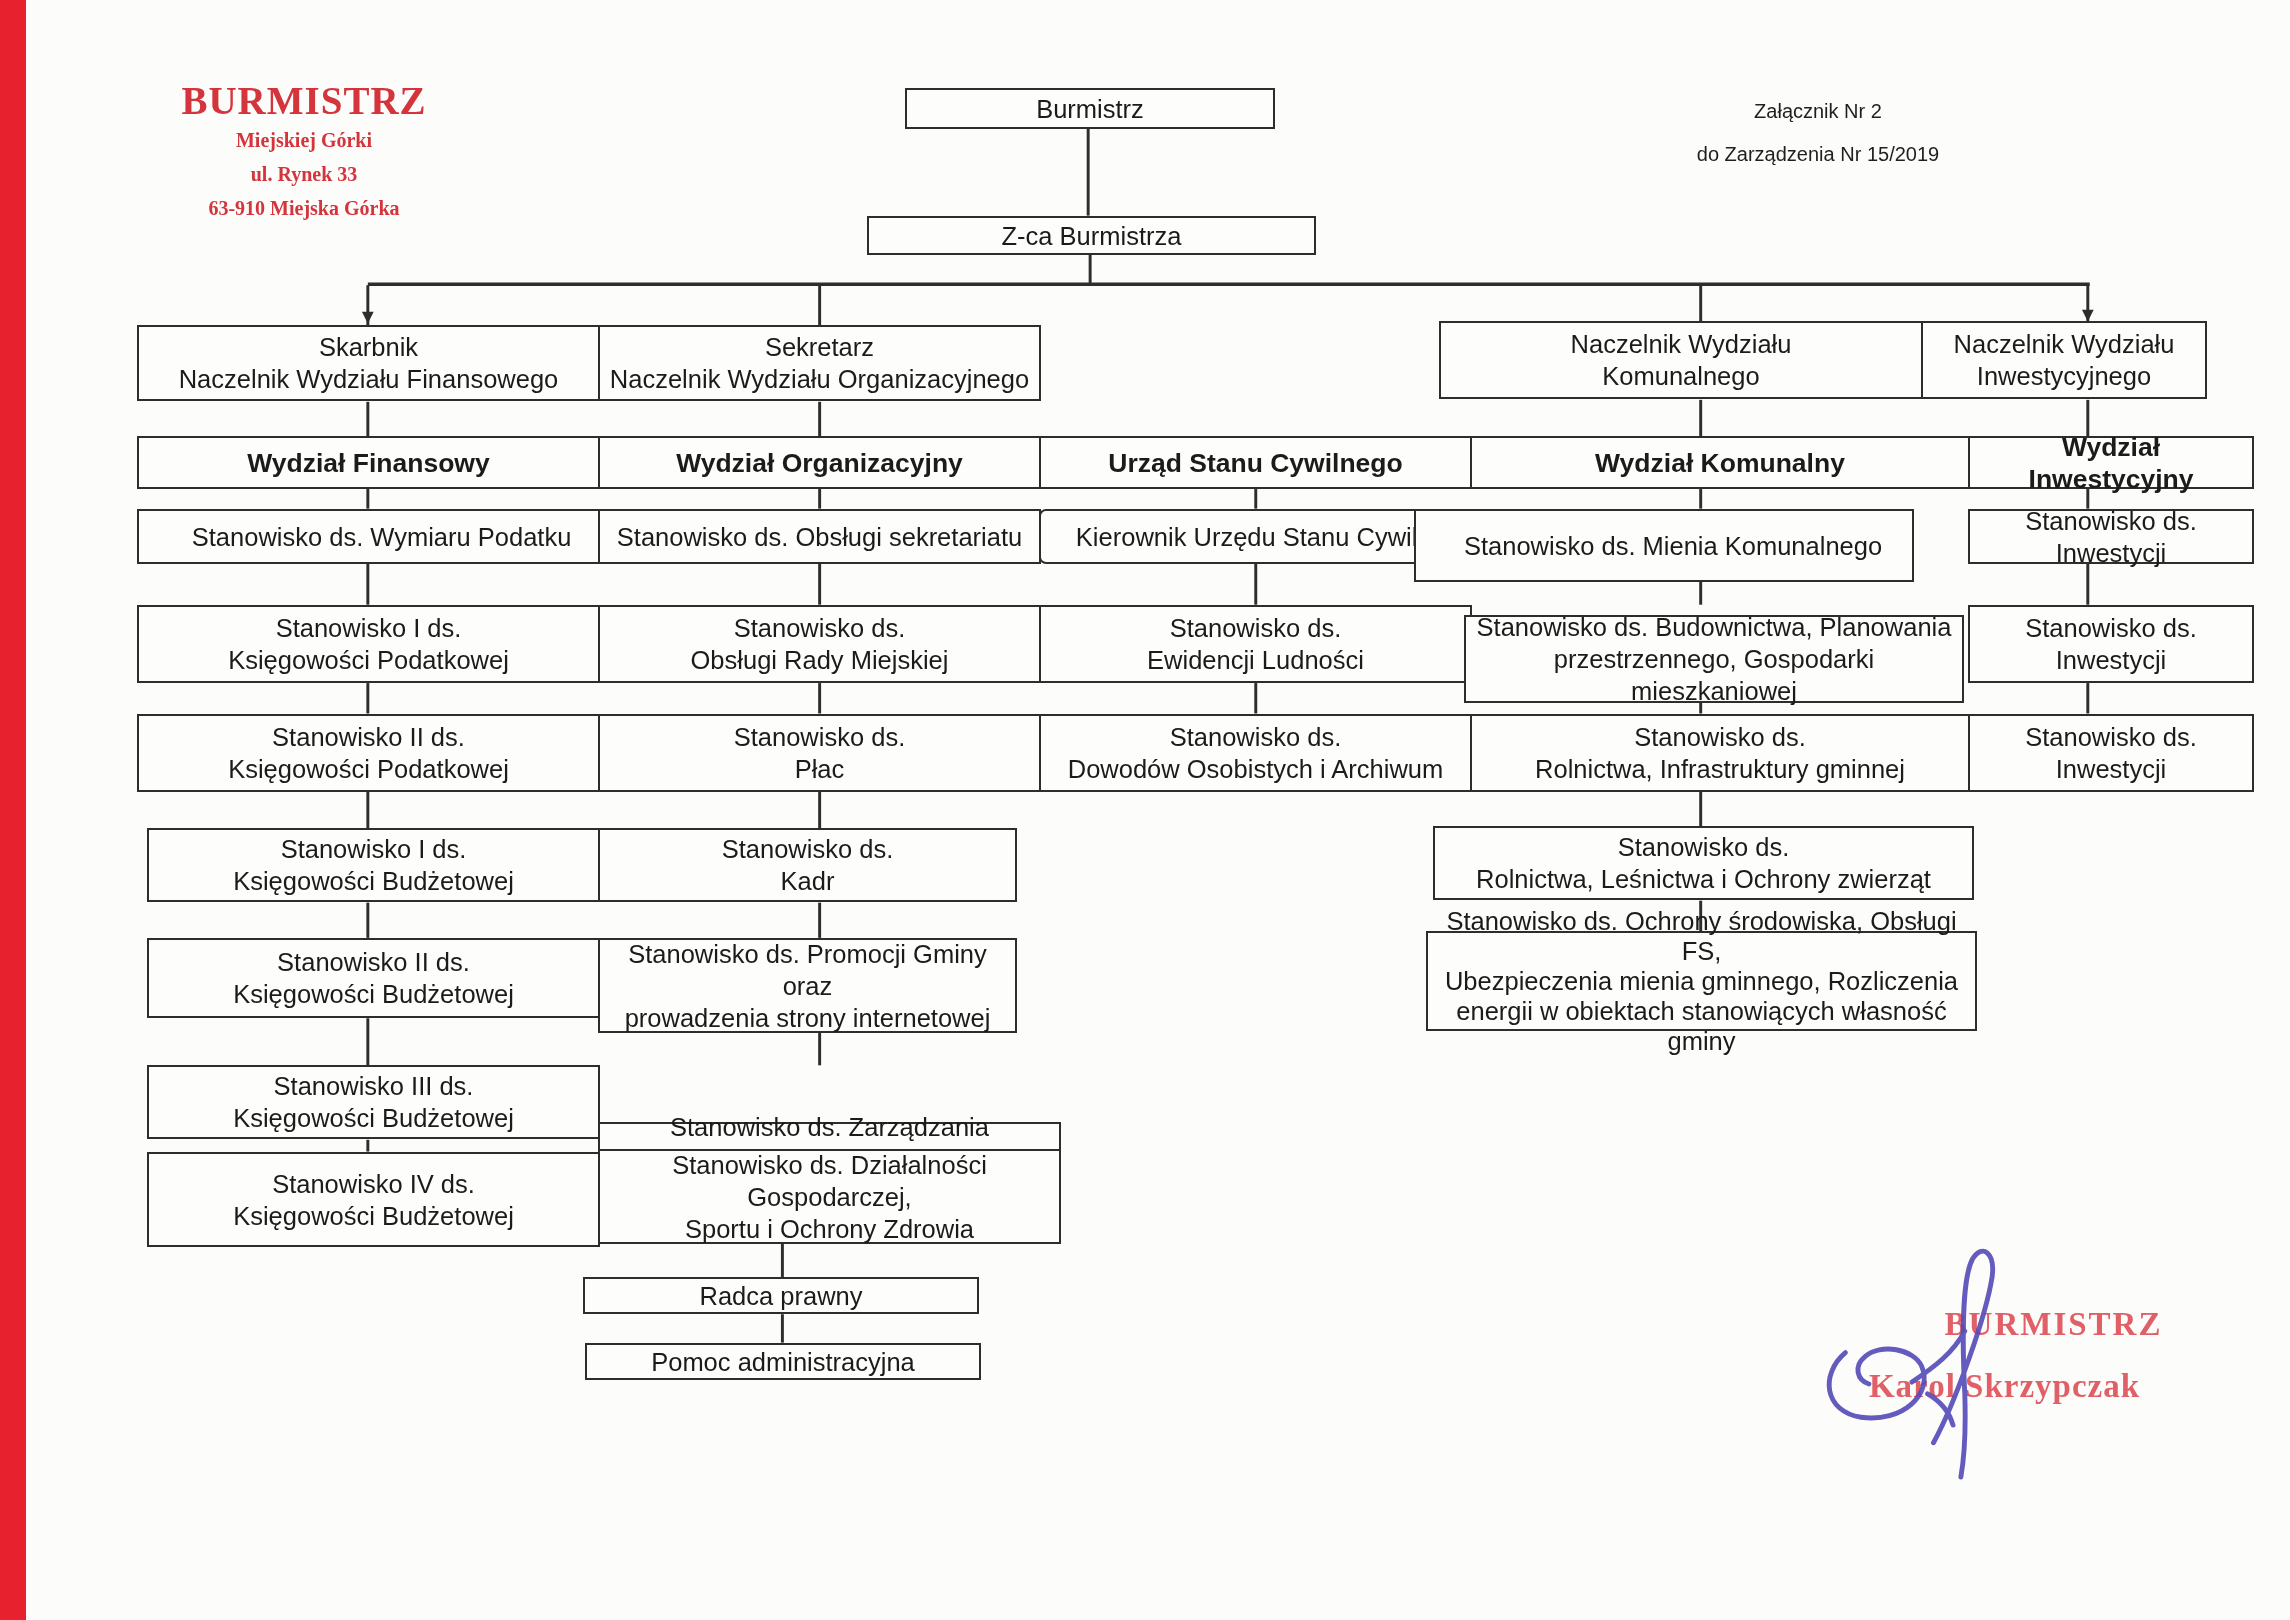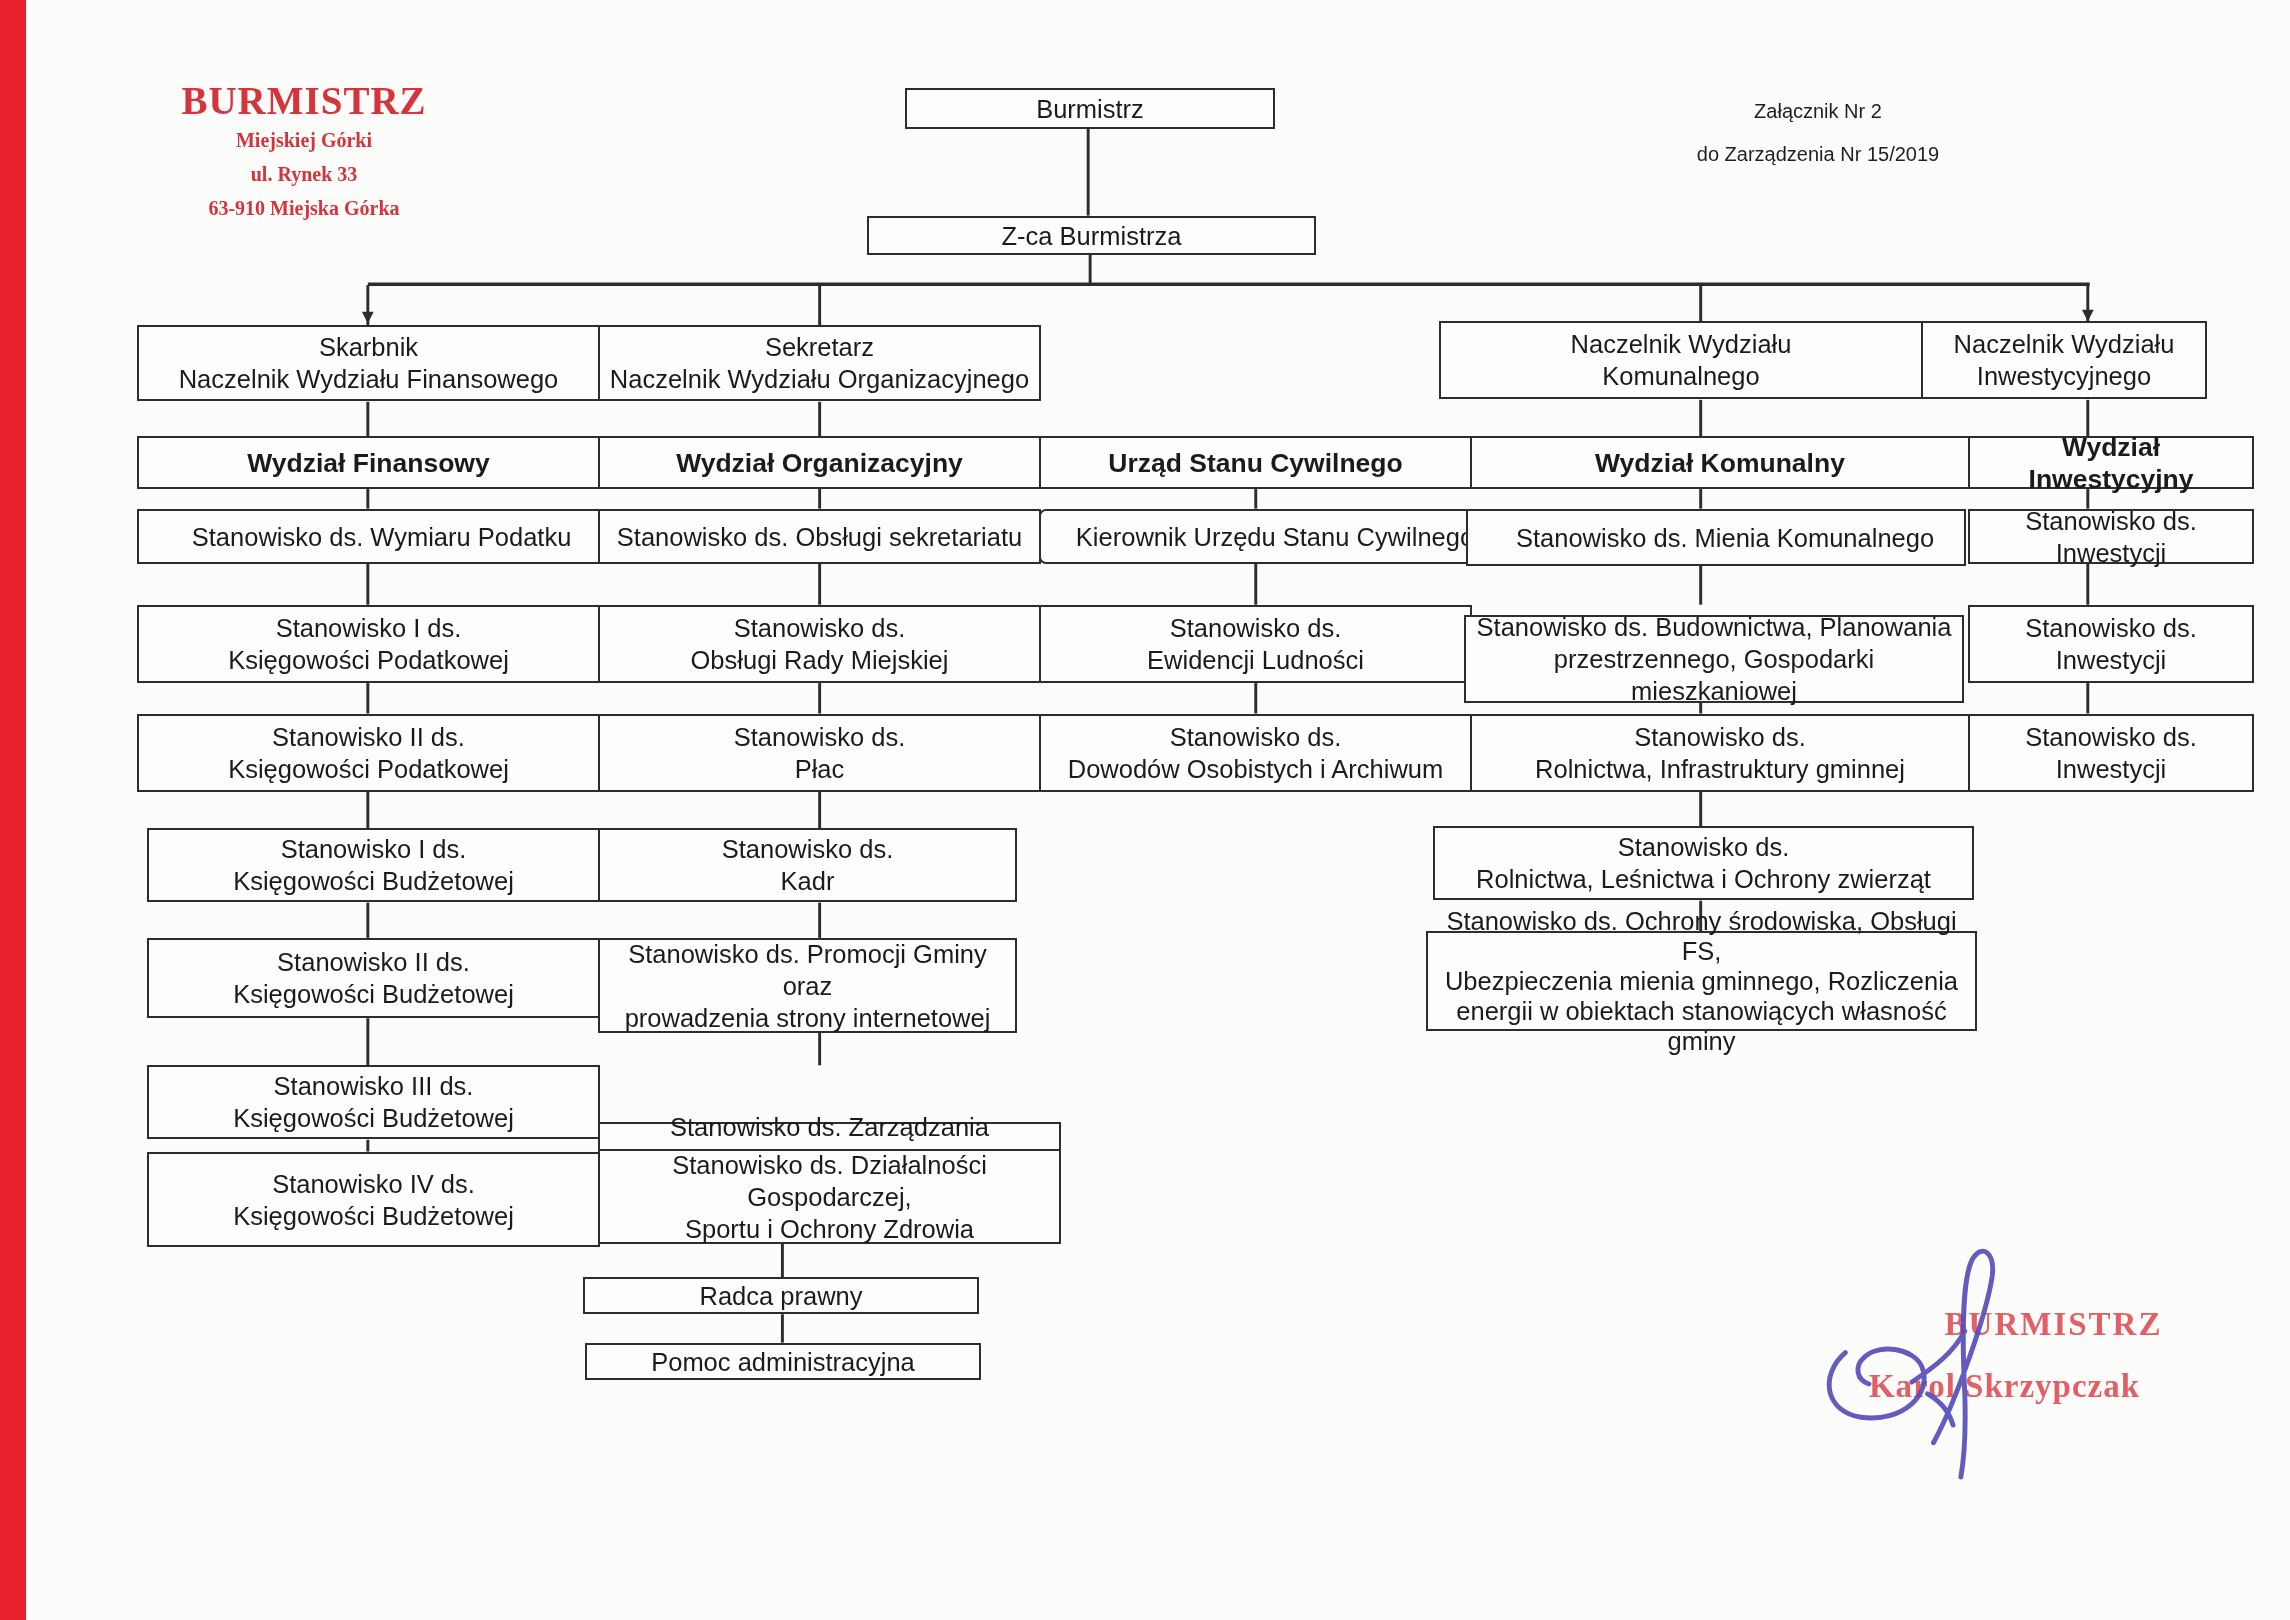--- a/index.html
+++ b/index.html
@@ -117,21 +117,21 @@
 
 <div class="box bold" style="left:137px;top:436px;width:463px;height:53px;">Wydział Finansowy</div>
 <div class="box bold" style="left:598px;top:436px;width:443px;height:53px;">Wydział Organizacyjny</div>
 <div class="box bold" style="left:1039px;top:436px;width:433px;height:53px;">Urząd Stanu Cywilnego</div>
 <div class="box bold" style="left:1470px;top:436px;width:500px;height:53px;">Wydział Komunalny</div>
 <div class="box bold" style="left:1968px;top:436px;width:286px;height:53px;">Wydział Inwestycyjny</div>
 
 <div class="box" style="left:137px;top:509px;width:463px;height:55px;padding-left:32px;">Stanowisko ds. Wymiaru Podatku</div>
 <div class="box" style="left:598px;top:509px;width:443px;height:55px;">Stanowisko ds. Obsługi sekretariatu</div>
 <div class="box" style="left:1039px;top:509px;width:472px;height:55px;border-radius:7px;">Kierownik Urzędu Stanu Cywilnego</div>
-<div class="box" style="left:1466px;top:509px;width:500px;height:57px;padding-left:24px;">Stanowisko ds. Mienia Komunalnego</div>
+<div class="box" style="left:1414px;top:509px;width:500px;height:73px;padding-left:24px;">Stanowisko ds. Mienia Komunalnego</div>
 <div class="box" style="left:1968px;top:509px;width:286px;height:55px;">Stanowisko ds. Inwestycji</div>
 
 <div class="box" style="left:137px;top:605px;width:463px;height:78px;">Stanowisko I ds.
 Księgowości Podatkowej</div>
 <div class="box" style="left:598px;top:605px;width:443px;height:78px;">Stanowisko ds.
 Obsługi Rady Miejskiej</div>
 <div class="box" style="left:1039px;top:605px;width:433px;height:78px;">Stanowisko ds.
 Ewidencji Ludności</div>
 <div class="box" style="left:1464px;top:605px;width:500px;height:88px;margin-top:10px;">Stanowisko ds. Budownictwa, Planowania
 przestrzennego, Gospodarki mieszkaniowej</div>

